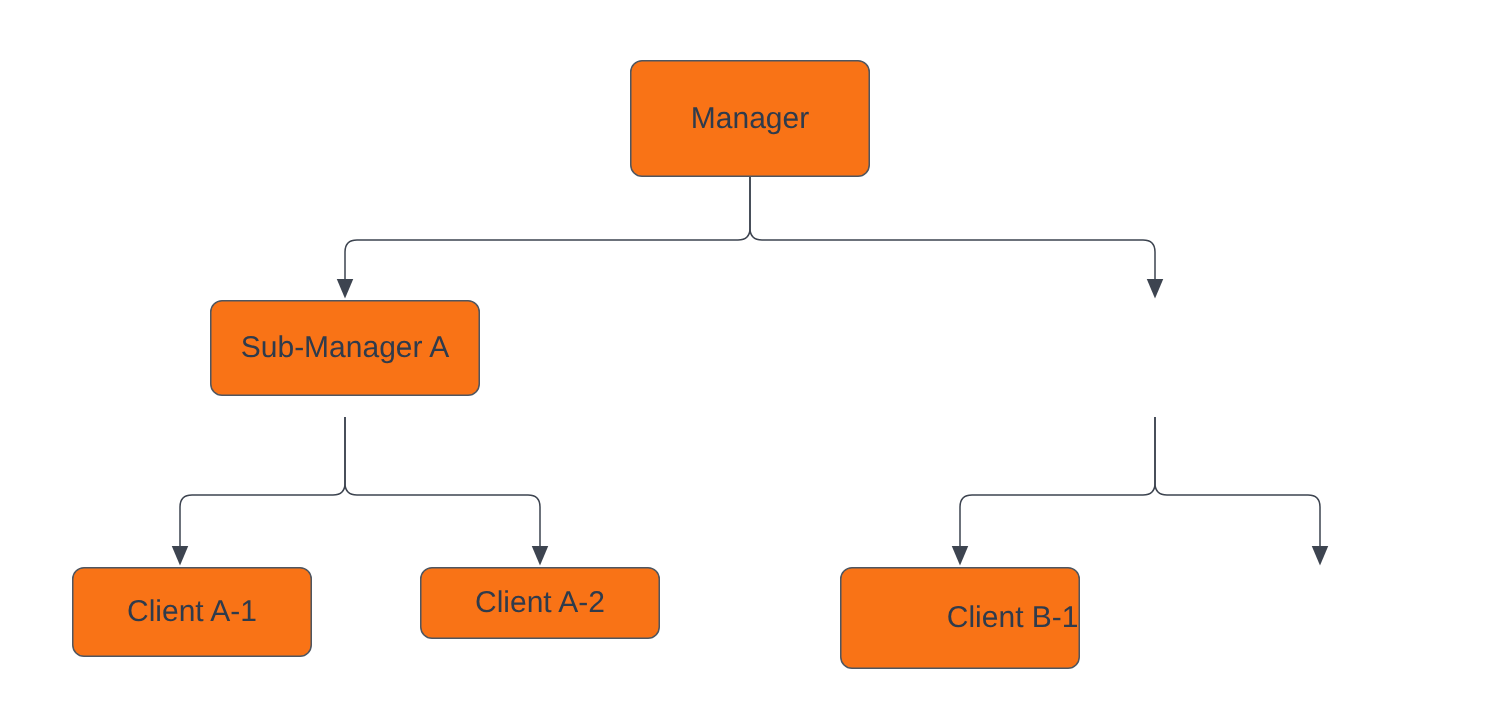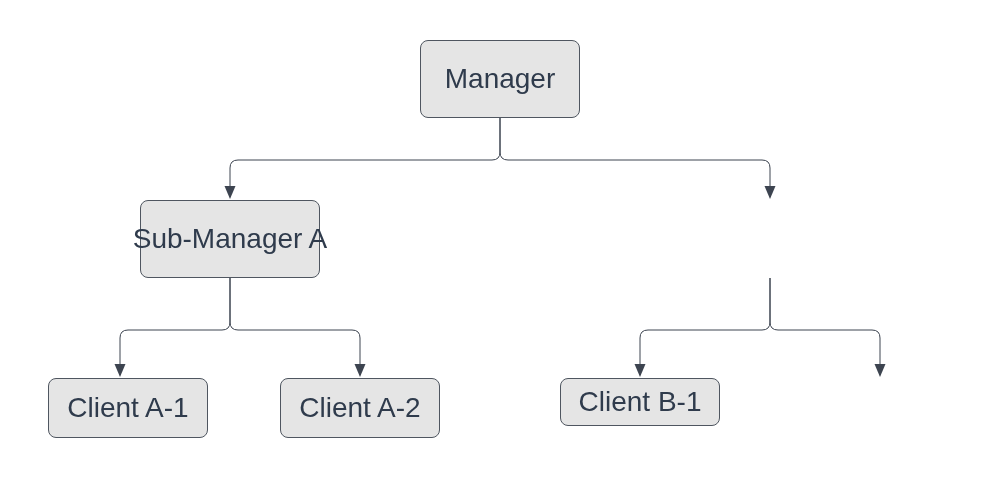--- a/index.html
+++ b/index.html
@@ -19,37 +19,37 @@
     position: absolute;
     left: 0;
     top: 0;
     width: 1000px;
     height: 480px;
     pointer-events: none;
   }
   .node {
     position: absolute;
     box-sizing: border-box;
-    background: #e5e5e5;
+    background: #f97316;
     border: 1px solid #4f5660;
     border-radius: 8px;
     display: flex;
     align-items: center;
     justify-content: center;
     color: #2f3b4c;
-    font-size: 28px;
+    font-size: 20px;
     line-height: 1.2;
     white-space: nowrap;
   }
   .n-manager   { left: 420px; top: 40px;  width: 160px; height: 78px; }
-  .n-sub-a     { left: 140px; top: 200px; width: 180px; height: 78px; }
+  .n-sub-a     { left: 140px; top: 200px; width: 180px; height: 64px; }
   .n-sub-b     { left: 680px; top: 200px; width: 180px; height: 78px; }
   .n-client-a1 { left: 48px;  top: 378px; width: 160px; height: 60px; }
-  .n-client-a2 { left: 280px; top: 378px; width: 160px; height: 60px; }
-  .n-client-b1 { left: 560px; top: 378px; width: 160px; height: 48px; }
+  .n-client-a2 { left: 280px; top: 378px; width: 160px; height: 48px; }
+  .n-client-b1 { left: 560px; top: 378px; width: 160px; height: 68px; justify-content: flex-end; }
   .n-client-b2 { left: 800px; top: 378px; width: 160px; height: 60px; }
   .edge {
     fill: none;
     stroke: #3d4450;
     stroke-width: 1;
   }
   .arrowhead {
     fill: #3d4450;
     stroke: none;
   }

